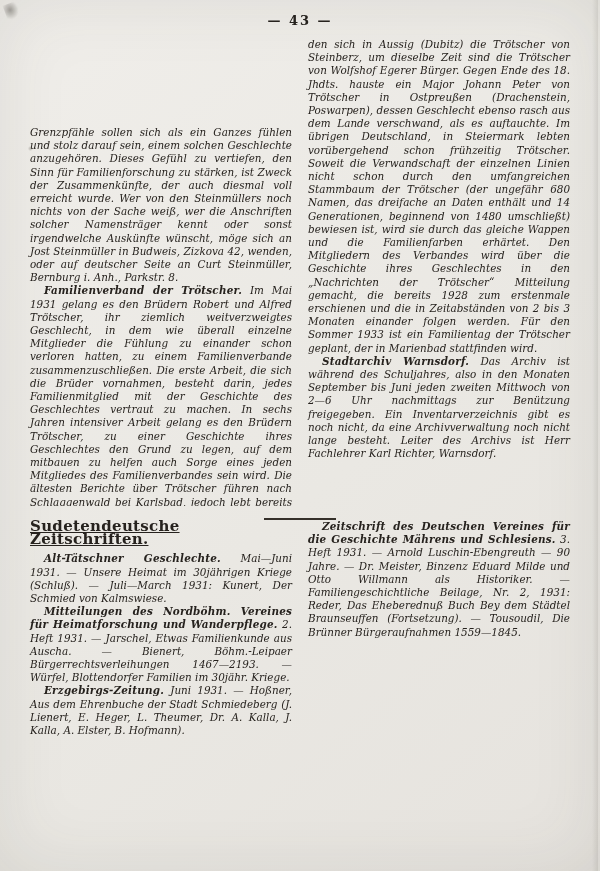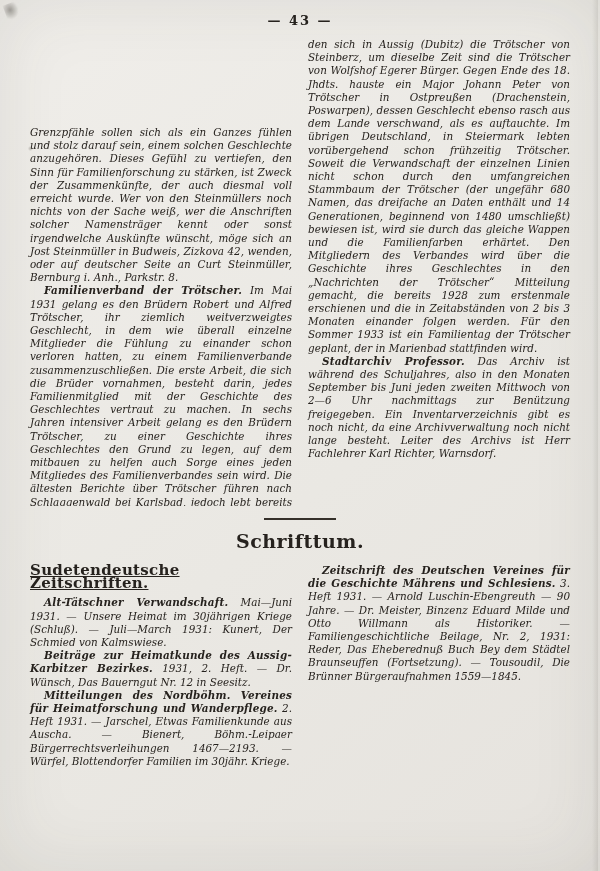--- a/index.html
+++ b/index.html
@@ -78,33 +78,32 @@
   <div class="page-header">— 43 —</div>
 
   <div class="columns top-section">
     <div class="col">
       <div class="col-spacer"></div>
       <p>Grenzpfähle sollen sich als ein Ganzes fühlen und stolz darauf sein, einem solchen Geschlechte anzugehören. Dieses Gefühl zu vertiefen, den Sinn für Familienforschung zu stärken, ist Zweck der Zusammenkünfte, der auch diesmal voll erreicht wurde. Wer von den Steinmüllers noch nichts von der Sache weiß, wer die Anschriften solcher Namensträger kennt oder sonst irgendwelche Auskünfte wünscht, möge sich an Jost Steinmüller in Budweis, Zizkova 42, wenden, oder auf deutscher Seite an Curt Steinmüller, Bernburg i. Anh., Parkstr. 8.</p>
       <p class="mt indent"><b class="lead">Familienverband der Trötscher.</b> <span>Im Mai 1931 gelang es den Brüdern Robert und Alfred Trötscher, ihr ziemlich weitverzweigtes Geschlecht, in dem wie überall einzelne Mitglieder die Fühlung zu einander schon verloren hatten, zu einem Familienverbande zusammenzuschließen. Die erste Arbeit, die sich die Brüder vornahmen, besteht darin, jedes Familienmitglied mit der Geschichte des Geschlechtes vertraut zu machen. In sechs Jahren intensiver Arbeit gelang es den Brüdern Trötscher, zu einer Geschichte ihres Geschlechtes den Grund zu legen, auf dem mitbauen zu helfen auch Sorge eines jeden Mitgliedes des Familienverbandes sein wird. Die ältesten Berichte über Trötscher führen nach Schlaggenwald bei Karlsbad, jedoch lebt bereits 1501 ein Tobias Trötscher „röm. Kai. Majest. Panzahlmeister auch Sold- und Pauschreiber“ zu Kemorn. Gegen Mitte des 17. Jhdt. fin-</span></p>
     </div>
     <div class="col">
       <p>den sich in Aussig (Dubitz) die Trötscher von Steinberz, um dieselbe Zeit sind die Trötscher von Wolfshof Egerer Bürger. Gegen Ende des 18. Jhdts. hauste ein Major Johann Peter von Trötscher in Ostpreußen (Drachenstein, Poswarpen), dessen Geschlecht ebenso rasch aus dem Lande verschwand, als es auftauchte. Im übrigen Deutschland, in Steiermark lebten vorübergehend schon frühzeitig Trötscher. Soweit die Verwandschaft der einzelnen Linien nicht schon durch den umfangreichen Stammbaum der Trötscher (der ungefähr 680 Namen, das dreifache an Daten enthält und 14 Generationen, beginnend von 1480 umschließt) bewiesen ist, wird sie durch das gleiche Wappen und die Familienfarben erhärtet. Den Mitgliedern des Verbandes wird über die Geschichte ihres Geschlechtes in den „Nachrichten der Trötscher“ Mitteilung gemacht, die bereits 1928 zum erstenmale erschienen und die in Zeitabständen von 2 bis 3 Monaten einander folgen werden. Für den Sommer 1933 ist ein Familientag der Trötscher geplant, der in Marienbad stattfinden wird.</p>
-      <p class="mt indent"><b class="lead">Stadtarchiv Professor.</b> <span>Das Archiv ist während des Schuljahres, also in den Monaten September bis Juni jeden zweiten Mittwoch von 2—6 Uhr nachmittags zur Benützung freigegeben. Ein Inventarverzeichnis gibt es noch nicht, da eine Archivverwaltung noch nicht lange besteht. Leiter des Archivs ist Herr Fachlehrer Karl Richter, Warnsdorf.</span></p>
+      <p class="mt indent"><b class="lead">Stadtarchiv Warnsdorf.</b> <span>Das Archiv ist während des Schuljahres, also in den Monaten September bis Juni jeden zweiten Mittwoch von 2—6 Uhr nachmittags zur Benützung freigegeben. Ein Inventarverzeichnis gibt es noch nicht, da eine Archivverwaltung noch nicht lange besteht. Leiter des Archivs ist Herr Fachlehrer Karl Richter, Warnsdorf.</span></p>
     </div>
   </div>
 
   <div class="divider"></div>
 
-  <h1 class="schrifttum-heading">Schrifttum.</h1>
 
   <div class="columns bottom-section">
     <div class="col">
       <h2 class="subheading">Sudetendeutsche Zeitschriften.</h2>
-      <p class="entry indent"><b class="lead">Alt-Tätschner Verwandschaft.</b> <span>Mai—Juni 1931. — Unsere Heimat im 30jährigen Kriege (Schluß). — Juli—March 1931: Kunert, Der Schmied von Kalmswiese.</span></p>
-      <p class="entry indent"><b class="lead">Beiträge zur Heimatkunde des Aussig-Karbitzer Bezirkes.</b> <span>1931, 2. Heft. — Dr. Wünsch, Das Bauerngut Nr. 12 in Seesitz.</span></p>
+      <p class="entry indent"><b class="lead">Alt-Tätschner Geschlechte.</b> <span>Mai—Juni 1931. — Unsere Heimat im 30jährigen Kriege (Schluß). — Juli—March 1931: Kunert, Der Schmied von Kalmswiese.</span></p>
       <p class="entry indent"><b class="lead">Mitteilungen des Nordböhm. Vereines für Heimatforschung und Wanderpflege.</b> <span>2. Heft 1931. — Jarschel, Etwas Familienkunde aus Auscha. — Bienert, Böhm.-Leipaer Bürgerrechtsverleihungen 1467—2193. — Würfel, Blottendorfer Familien im 30jähr. Kriege.</span></p>
+      <p class="entry indent"><b class="lead">Erzgebirgs-Zeitung.</b> <span>Juni 1931. — Hoßner, Aus dem Ehrenbuche der Stadt Schmiedeberg (J. Lienert, E. Heger, L. Theumer, Dr. A. Kalla, J. Kalla, A. Elster, B. Hofmann).</span></p>
     </div>
     <div class="col">
       <p class="entry indent"><b class="lead">Zeitschrift des Deutschen Vereines für die Geschichte Mährens und Schlesiens.</b> <span>3. Heft 1931. — Arnold Luschin-Ebengreuth — 90 Jahre. — Dr. Meister, Binzenz Eduard Milde und Otto Willmann als Historiker. — Familiengeschichtliche Beilage, Nr. 2, 1931: Reder, Das Eheberednuß Buch Bey dem Städtel Braunseuffen (Fortsetzung). — Tousoudil, Die Brünner Bürgeraufnahmen 1559—1845.</span></p>
     </div>
   </div>
 
 </div>
 
 </body></html>

